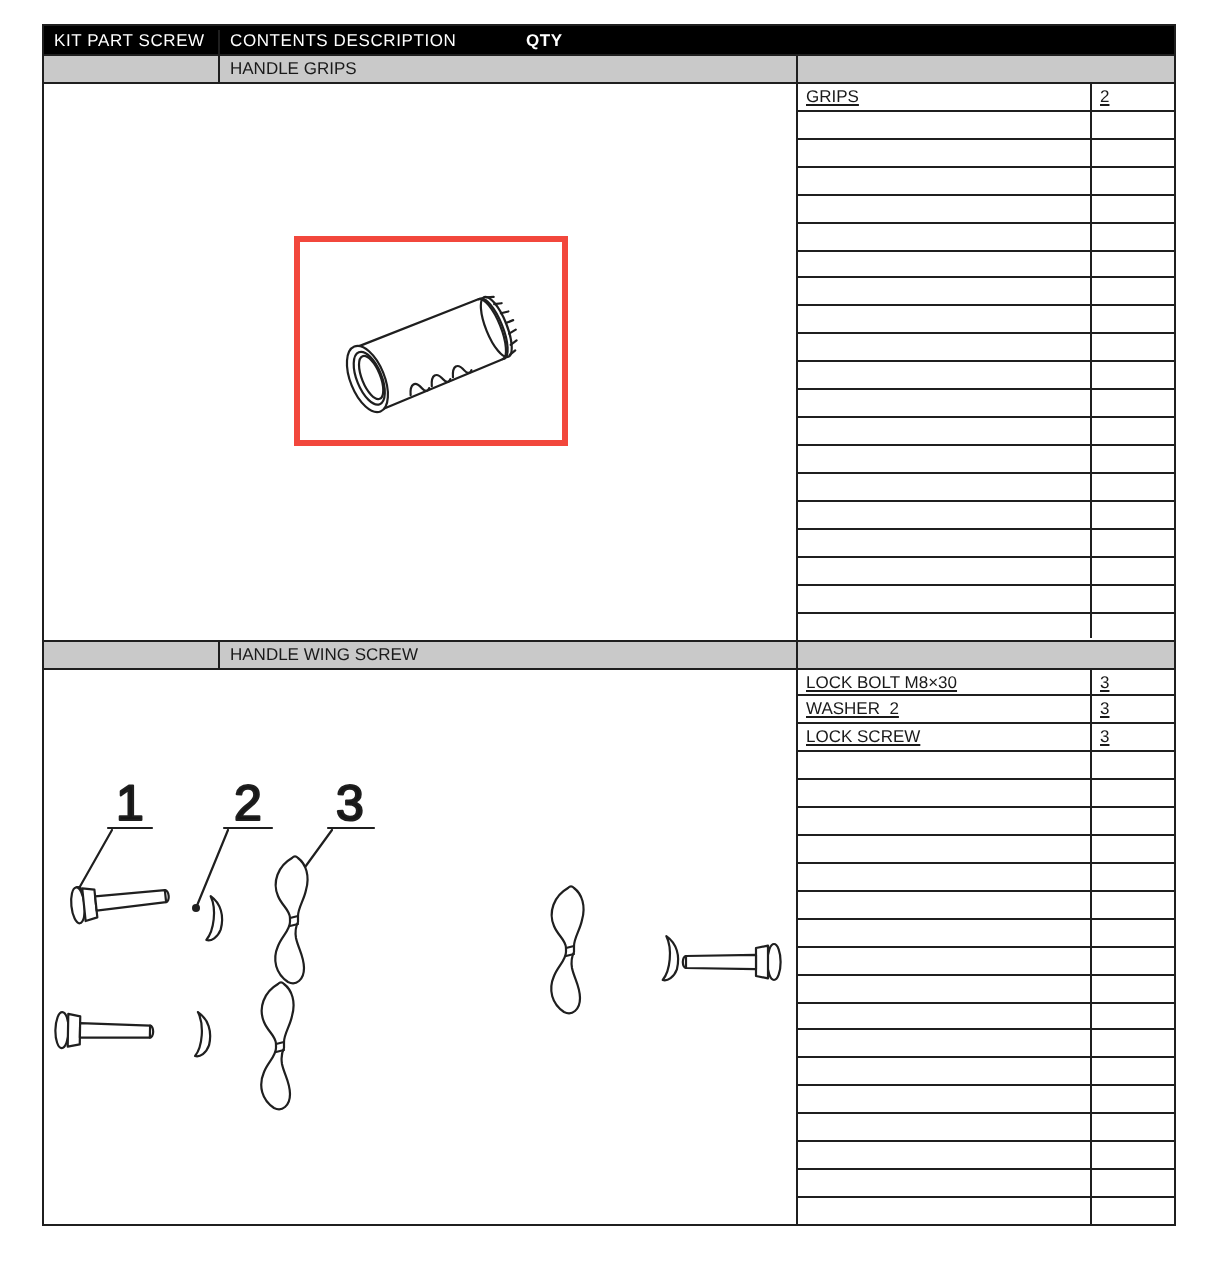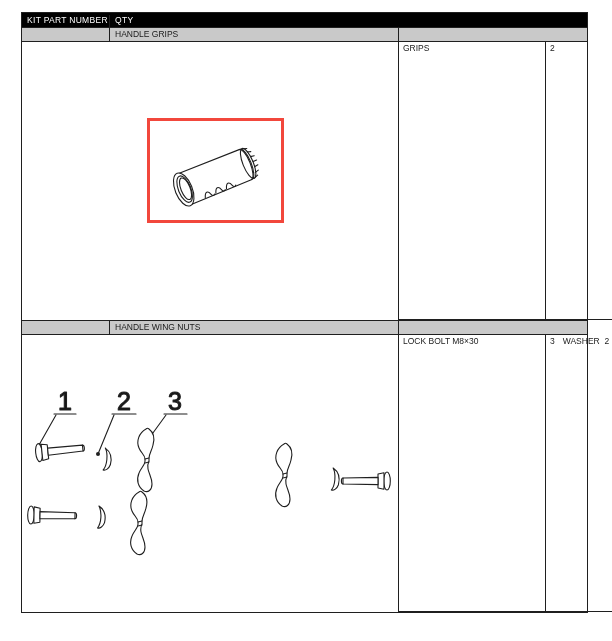--- a/index.html
+++ b/index.html
@@ -12,43 +12,44 @@
   .ptable{position:absolute;left:21px;top:12px;width:567px;height:601px;
         border:1.5px solid var(--grid_line);box-sizing:border-box;display:flex;flex-direction:column;background:#fff;}
   .header-row{flex:none;height:14px;background:var(--header_bg);color:var(--header_text);display:flex;}
   .hcell{font-size:8.5px;line-height:14px;letter-spacing:.3px;padding:0 5px;box-sizing:border-box;white-space:pre;overflow:hidden;}
   .title-row{flex:none;height:15px;background:var(--section_row_bg);display:flex;
         border-top:1px solid var(--grid_line);border-bottom:1px solid var(--grid_line);box-sizing:border-box;align-items:center;}
   .tcell{font-size:8.5px;line-height:13px;padding:0 5px;box-sizing:border-box;
         border-right:1px solid var(--grid_line);white-space:pre;overflow:hidden;}
   .tcell.nb{border-right:none;}
   .tcell.pn{padding:0;}
-  .w1{width:88px;flex:none;} .w2{width:289px;flex:none;} .w3{width:148px;flex:none;} .w4{flex:1;}
+  .w1{width:88px;flex:none;} .w2{width:289px;flex:none;} .w3{width:148px;flex:none;} .w4{flex:1;font-weight:bold;}
   .section-body{flex:1;display:flex;min-height:0;}
   .drawing-area{width:377px;flex:none;border-right:1px solid var(--grid_line);box-sizing:border-box;position:relative;background:#fff;}
-  .rows{flex:1;display:flex;min-width:0;}
+  .rows{flex:1;display:flex;flex-direction:column;min-width:0;text-decoration:underline;}
   .crow{flex:1;display:flex;border-bottom:1px solid var(--grid_line);box-sizing:border-box;min-height:0;}
   .crow:last-child{border-bottom:none;}
   .cdesc{width:147px;flex:none;border-right:1px solid var(--grid_line);box-sizing:border-box;
         font-size:8.5px;line-height:13px;padding:0 4px;white-space:pre;overflow:hidden;}
   .cqty{flex:1;font-size:8.5px;line-height:13px;padding:0 4px;white-space:pre;overflow:hidden;}
   .red-box{position:absolute;left:125px;top:76px;width:137px;height:105px;
         border:3px solid var(--red_box);box-sizing:border-box;}
   .lineart{stroke:var(--grid_line);fill:none;stroke-width:1.1;stroke-linecap:round;stroke-linejoin:round;}
   .lineart .solidfill{fill:#fff;}
   .callout-num{font-family:"Liberation Sans",sans-serif;font-size:25px;fill:#161616;text-anchor:middle;}
 </style>
 </head>
 <body>
 
 <div class="page">
   <div class="ptable">
 
     <div class="header-row">
-      <div class="hcell w1">KIT PART NUMBER</div>
+      <div class="hcell w1">KIT PART SCREW</div>
+      <div class="hcell w3">CONTENTS DESCRIPTION</div>
       <div class="hcell w4">QTY</div>
     </div>
 
     <div class="title-row">
       <div class="tcell pn w1">
         
       </div>
       <div class="tcell w2">HANDLE GRIPS</div>
       <div class="tcell w3"></div>
       <div class="tcell w4 nb"></div>
@@ -156,21 +157,21 @@
             <div class="cdesc"></div>
             <div class="cqty"></div>
           </div>
         </div>
     </div>
 
     <div class="title-row">
       <div class="tcell pn w1">
         
       </div>
-      <div class="tcell w2">HANDLE WING NUTS</div>
+      <div class="tcell w2">HANDLE WING SCREW</div>
       <div class="tcell w3"></div>
       <div class="tcell w4 nb"></div>
     </div>
 
     <div class="section-body">
       <div class="drawing-area">
         <svg class="lineart" width="377" height="278" viewBox="0 0 377 278">
           <defs>
             <g id="bolt">
               <ellipse class="solidfill" cx="3" cy="0" rx="3.3" ry="9"></ellipse>
@@ -222,20 +223,21 @@
       <div class="rows" id="rows-1">
           <div class="crow">
             <div class="cdesc">LOCK BOLT M8×30</div>
             <div class="cqty">3</div>
           </div>
           <div class="crow">
             <div class="cdesc">WASHER  2</div>
             <div class="cqty">3</div>
           </div>
           <div class="crow">
+            <div class="cdesc">LOCK SCREW</div>
             <div class="cqty">3</div>
           </div>
           <div class="crow">
             <div class="cdesc"></div>
             <div class="cqty"></div>
           </div>
           <div class="crow">
             <div class="cdesc"></div>
             <div class="cqty"></div>
           </div>

